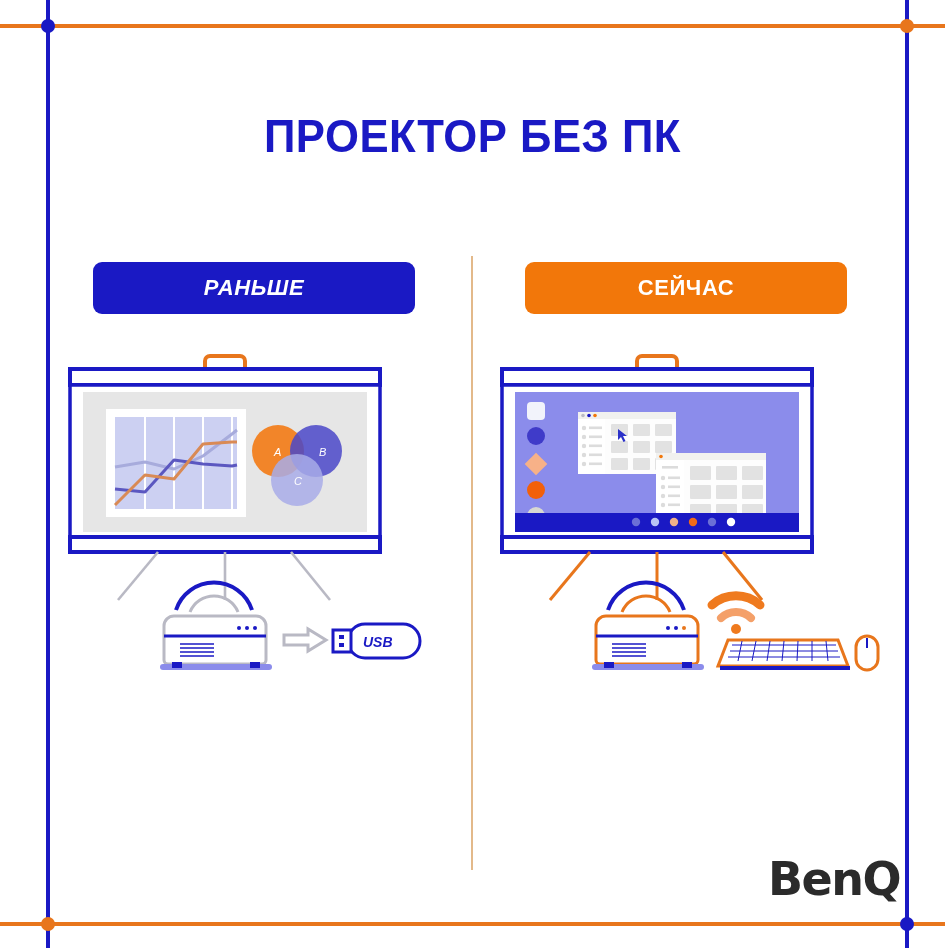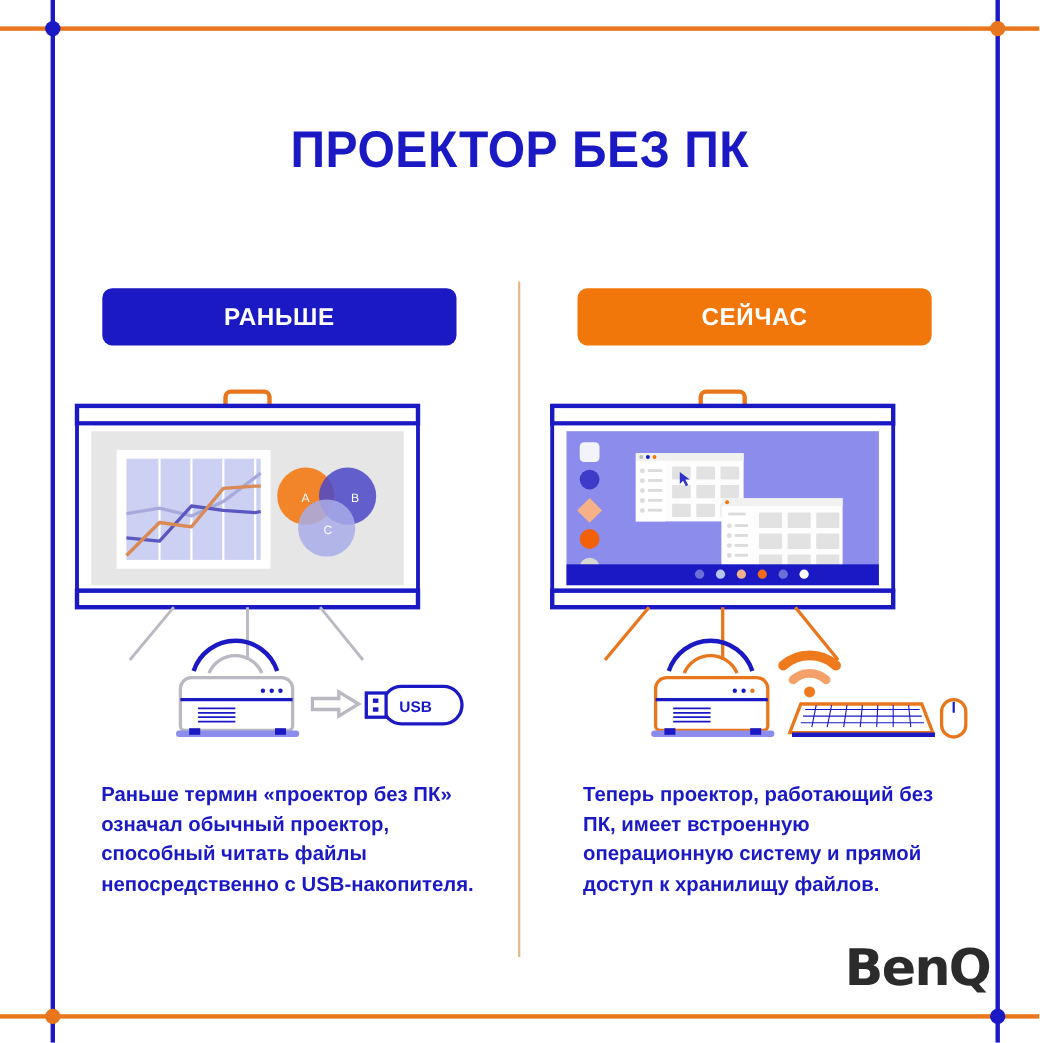--- a/index.html
+++ b/index.html
@@ -24,21 +24,21 @@
          color:#1a19c4;font-size:47px;font-weight:bold;letter-spacing:.5px;
          font-family:"Liberation Sans Narrow","Liberation Sans",sans-serif;
          transform:scaleX(.93);}
 
   
   .divider{position:absolute;left:471px;top:256px;width:2px;height:614px;
            background:#e3b98a;}
 
   
   .col{position:absolute;top:262px;width:392px;}
-  .col-left{left:58px;}
+  .col-left{left:58px;font-style:italic;}
   .col-right{left:490px;}
 
   .badge{height:52px;border-radius:9px;display:flex;align-items:center;
          justify-content:center;color:#ffffff;font-size:22px;font-weight:bold;
          letter-spacing:.6px;margin:0 35px 0 35px;}
   .badge-before{background:#1a19c4;}
   .badge-now{background:#f2770a;}
 
   .illo{position:relative;width:392px;height:340px;margin-top:38px;}
 
@@ -138,21 +138,20 @@
       <g>
         <rect x="290" y="272" width="72" height="34" rx="17" fill="#ffffff" stroke="#1a19c4" stroke-width="3"></rect>
         <rect x="275" y="278" width="18" height="22" fill="#ffffff" stroke="#1a19c4" stroke-width="3"></rect>
         <rect x="281" y="283" width="5" height="4" fill="#1a19c4"></rect>
         <rect x="281" y="291" width="5" height="4" fill="#1a19c4"></rect>
         <text x="305" y="295" font-size="14" font-weight="bold" fill="#1a19c4" font-family="Liberation Sans, sans-serif">USB</text>
       </g>
     </svg>
   </div>
 
-  <div class="paragraph">Раньше термин «проектор без ПК» означал обычный проектор, способный читать файлы непосредственно с USB-накопителя.</div>
 </div>
 
 <div class="col col-right">
 
   <div class="badge badge-now">СЕЙЧАС</div>
 
   <div class="illo">
     <svg width="392" height="340" viewBox="0 0 392 340">
 
       <path d="M152 4 h30 a5 5 0 0 1 5 5 v9 h-40 v-9 a5 5 0 0 1 5 -5 z" fill="none" stroke="#e8761c" stroke-width="4"></path>
@@ -289,16 +288,15 @@
         <path d="M230 314 h130 v4 h-130 z" fill="#1a19c4"></path>
       </g>
 
       <g>
         <rect x="366" y="284" width="22" height="34" rx="11" fill="#ffffff" stroke="#e8761c" stroke-width="3"></rect>
         <line x1="377" y1="286" x2="377" y2="296" stroke="#1a19c4" stroke-width="2"></line>
       </g>
     </svg>
   </div>
 
-  <div class="paragraph">Теперь проектор, работающий без ПК, имеет встроенную операционную систему и прямой доступ к хранилищу файлов.</div>
 </div>
 
 <div class="logo">BenQ</div>
 
 </body></html>

